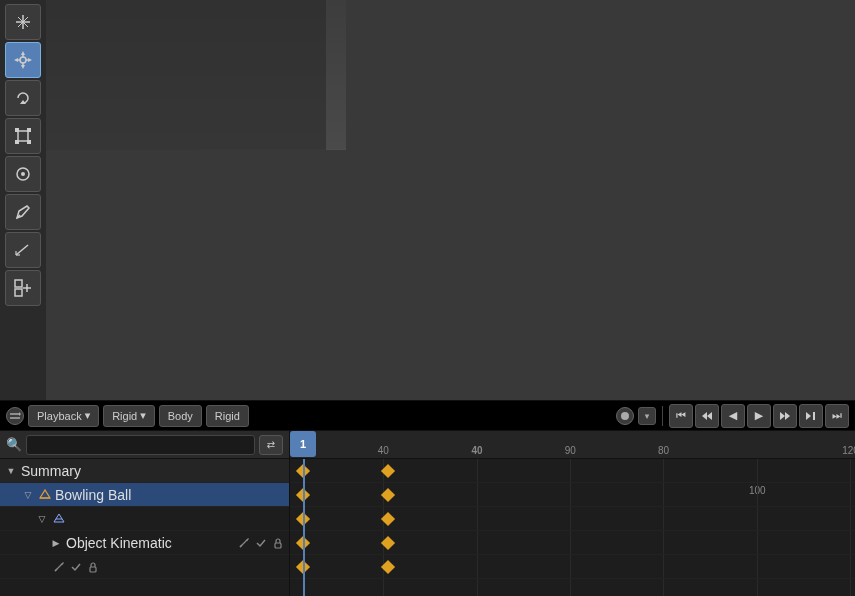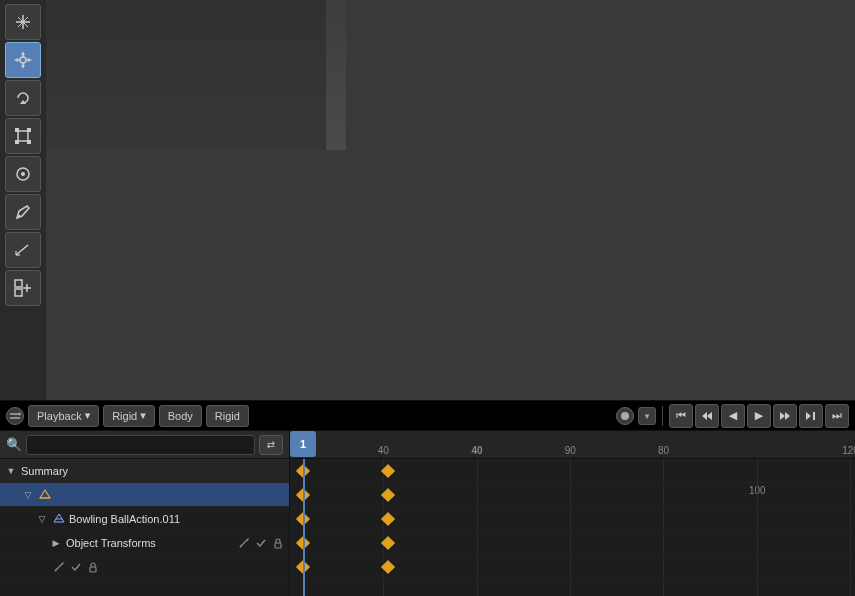--- a/index.html
+++ b/index.html
@@ -202,21 +202,21 @@
       width: 14px;
       height: 14px;
       display: flex;
       align-items: center;
       justify-content: center;
       font-size: 10px;
     }
 
     .track-label {
       flex: 1;
-      font-size: 11px;
+      font-size: 14px;
       color: #ddd;
       white-space: nowrap;
       overflow: hidden;
     }
 
     .track-icons-right {
       display: flex;
       gap: 3px;
       align-items: center;
     }
@@ -564,38 +564,38 @@
 
       <div class="track-row selected">
         <div style="width:14px;"></div>
         <div class="track-expand">▽</div>
         <div class="track-icon">
           <svg width="12" height="12" viewBox="0 0 12 12">
             <polygon points="1,9 6,1 11,9" fill="none" stroke="#e8a030" stroke-width="1.2"></polygon>
             <line x1="1" y1="9" x2="11" y2="9" stroke="#e8a030" stroke-width="1.2"></line>
           </svg>
         </div>
+        <div class="track-label">Bowling Ball</div>
       </div>
 
       <div class="track-row">
         <div style="width:28px;"></div>
         <div class="track-expand">▽</div>
         <div class="track-icon">
           <svg width="12" height="12" viewBox="0 0 12 12">
             <polygon points="1,9 6,1 11,9" fill="none" stroke="#88aaff" stroke-width="1"></polygon>
             <line x1="3" y1="6" x2="9" y2="6" stroke="#88aaff" stroke-width="1"></line>
           </svg>
         </div>
-        <div class="track-label">Bowling BallAction.011</div>
       </div>
 
       <div class="track-row">
         <div style="width:42px;"></div>
         <div class="track-expand">▶</div>
-        <div class="track-label">Object Transforms</div>
+        <div class="track-label">Object Kinematic</div>
         <div class="track-icons-right">
           <div class="ti-icon">
             <svg width="12" height="12" viewBox="0 0 12 12">
               <path d="M2 10 L8 4 A3 3 0 0 1 10 2 A3 3 0 0 1 8 4 Z" fill="none" stroke="#888" stroke-width="1.2"></path>
               <line x1="2" y1="10" x2="4" y2="8" stroke="#888" stroke-width="1.5"></line>
             </svg>
           </div>
           <div class="ti-icon">
             <svg width="12" height="12" viewBox="0 0 12 12">
               <polyline points="2,6 5,9 10,3" fill="none" stroke="#888" stroke-width="1.5"></polyline>

